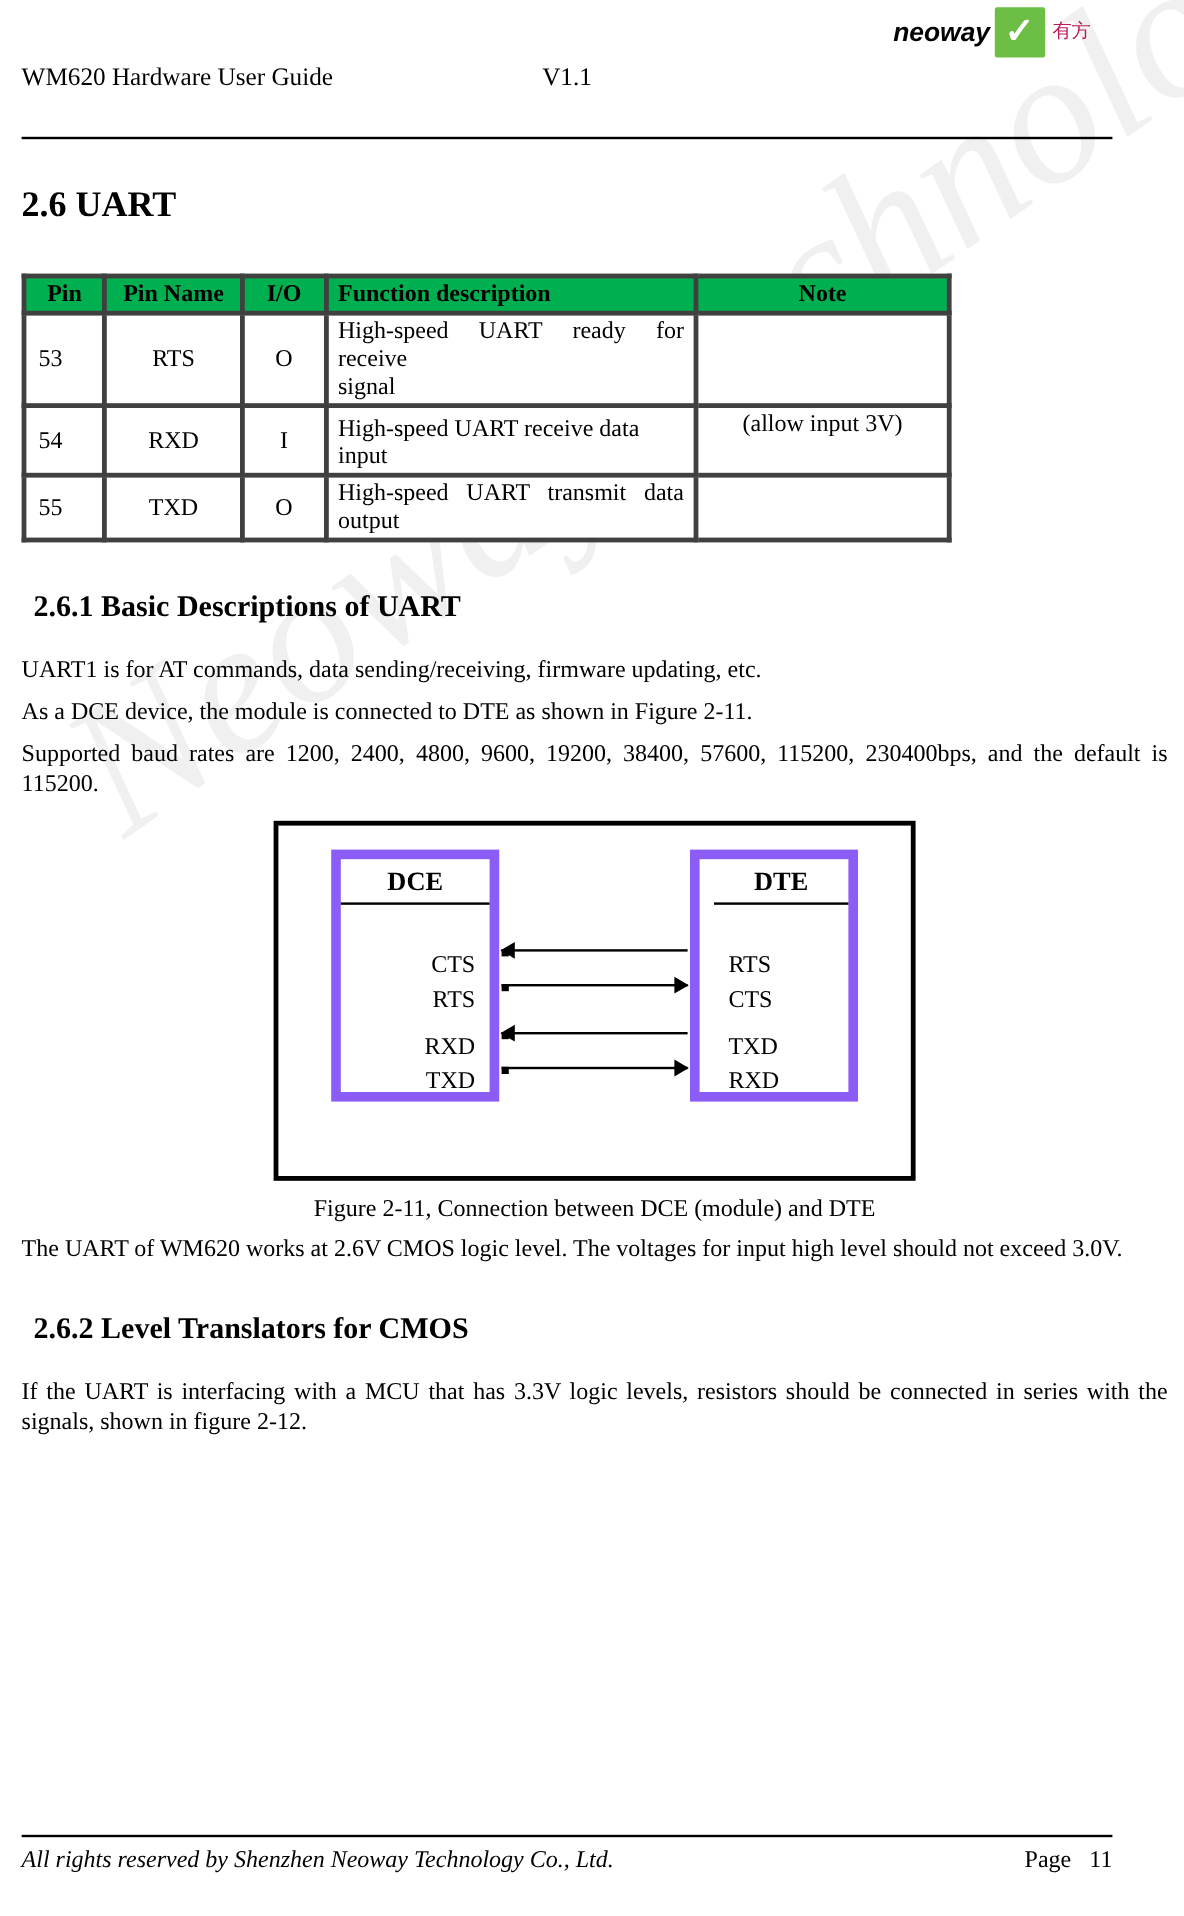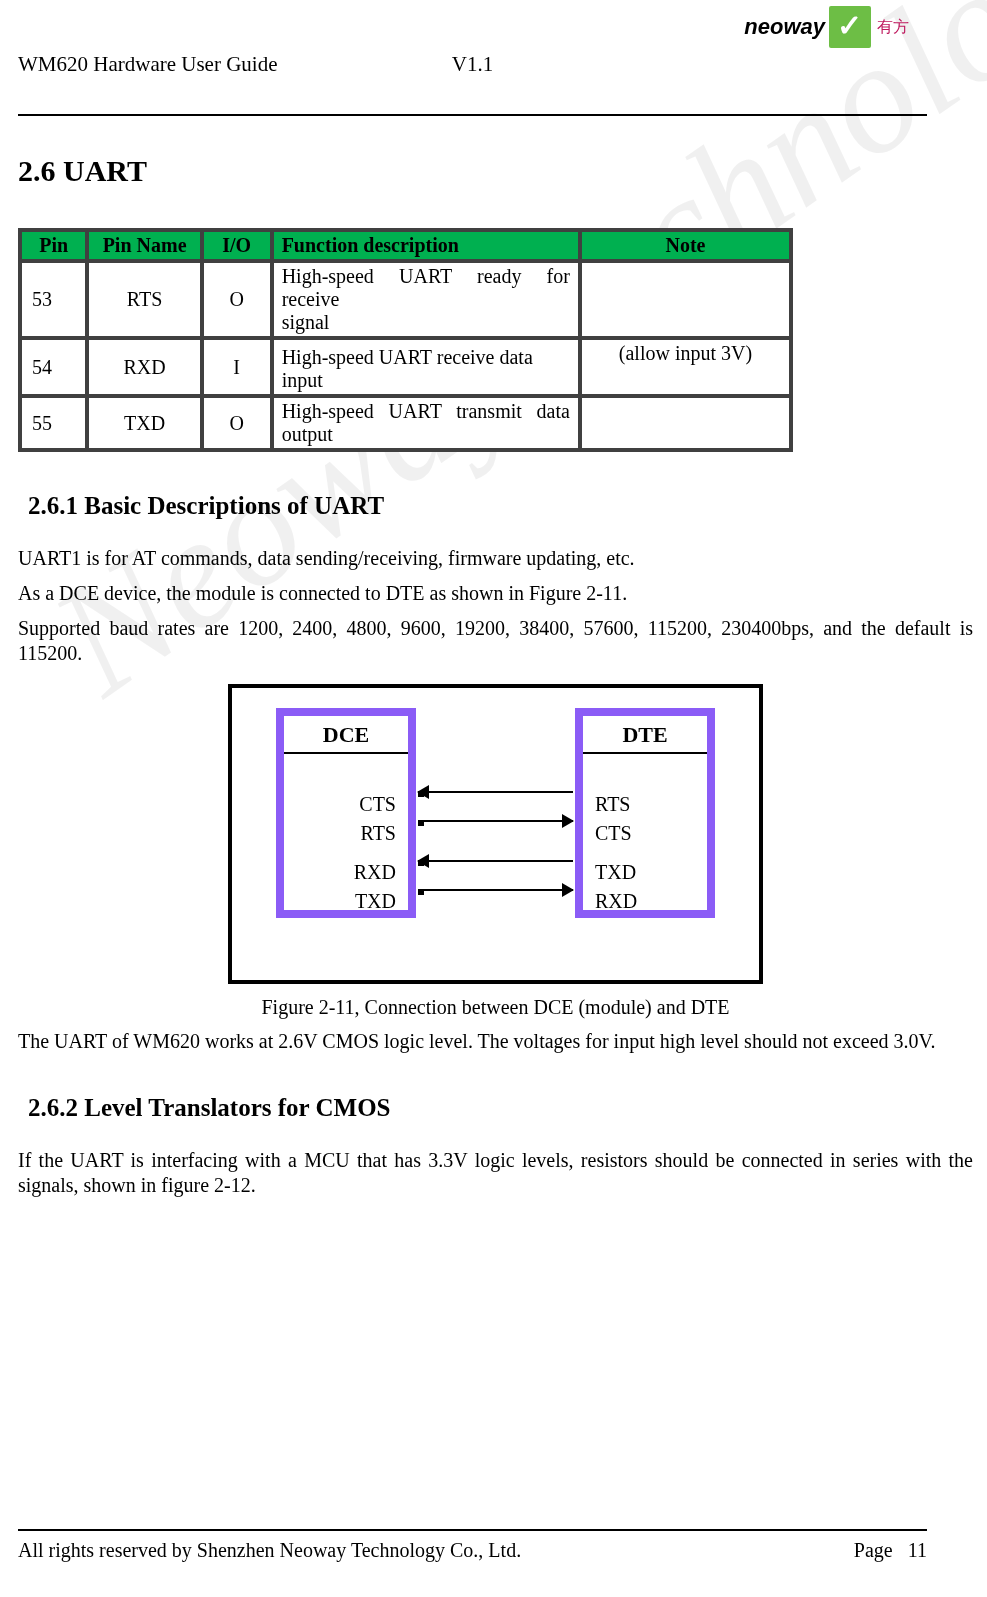--- a/index.html
+++ b/index.html
@@ -185,21 +185,21 @@
   }
   .footer-rule {
     border-top: 2px solid #000;
     margin-bottom: 8px;
   }
   .footer-row {
     position: relative;
     font-size: 20px;
     height: 26px;
   }
-  .footer-left { position: absolute; left: 0; }
+  .footer-left { position: absolute; left: 0; font-style: italic; }
   .footer-right { position: absolute; right: 0; }
 
   
   .logo {
     display: inline-block;
   }
   .logo-box {
     width: 42px;
     height: 42px;
     background: #6DBE45;
@@ -322,21 +322,21 @@
         <div class="dbox" style="left:44px; top:20px; width:140px; height:210px;">
           <div class="dbox-header">DCE</div>
           <div style="height:36px"></div>
           <div class="signal-row signal-left">CTS</div>
           <div class="signal-row signal-left">RTS</div>
           <div style="height:10px"></div>
           <div class="signal-row signal-left">RXD</div>
           <div class="signal-row signal-left">TXD</div>
         </div>
 
-        <div class="dbox" style="right:44px; top:20px; width:140px; height:210px;">
+        <div class="dbox" style="right:44px; top:20px; width:140px; height:210px;padding-left:12px;">
           <div class="dbox-header">DTE</div>
           <div style="height:36px"></div>
           <div class="signal-row signal-right">RTS</div>
           <div class="signal-row signal-right">CTS</div>
           <div style="height:10px"></div>
           <div class="signal-row signal-right">TXD</div>
           <div class="signal-row signal-right">RXD</div>
         </div>
 
         <div class="wire arrow-left" style="left:186px; width:155px; top:103px;"></div>

